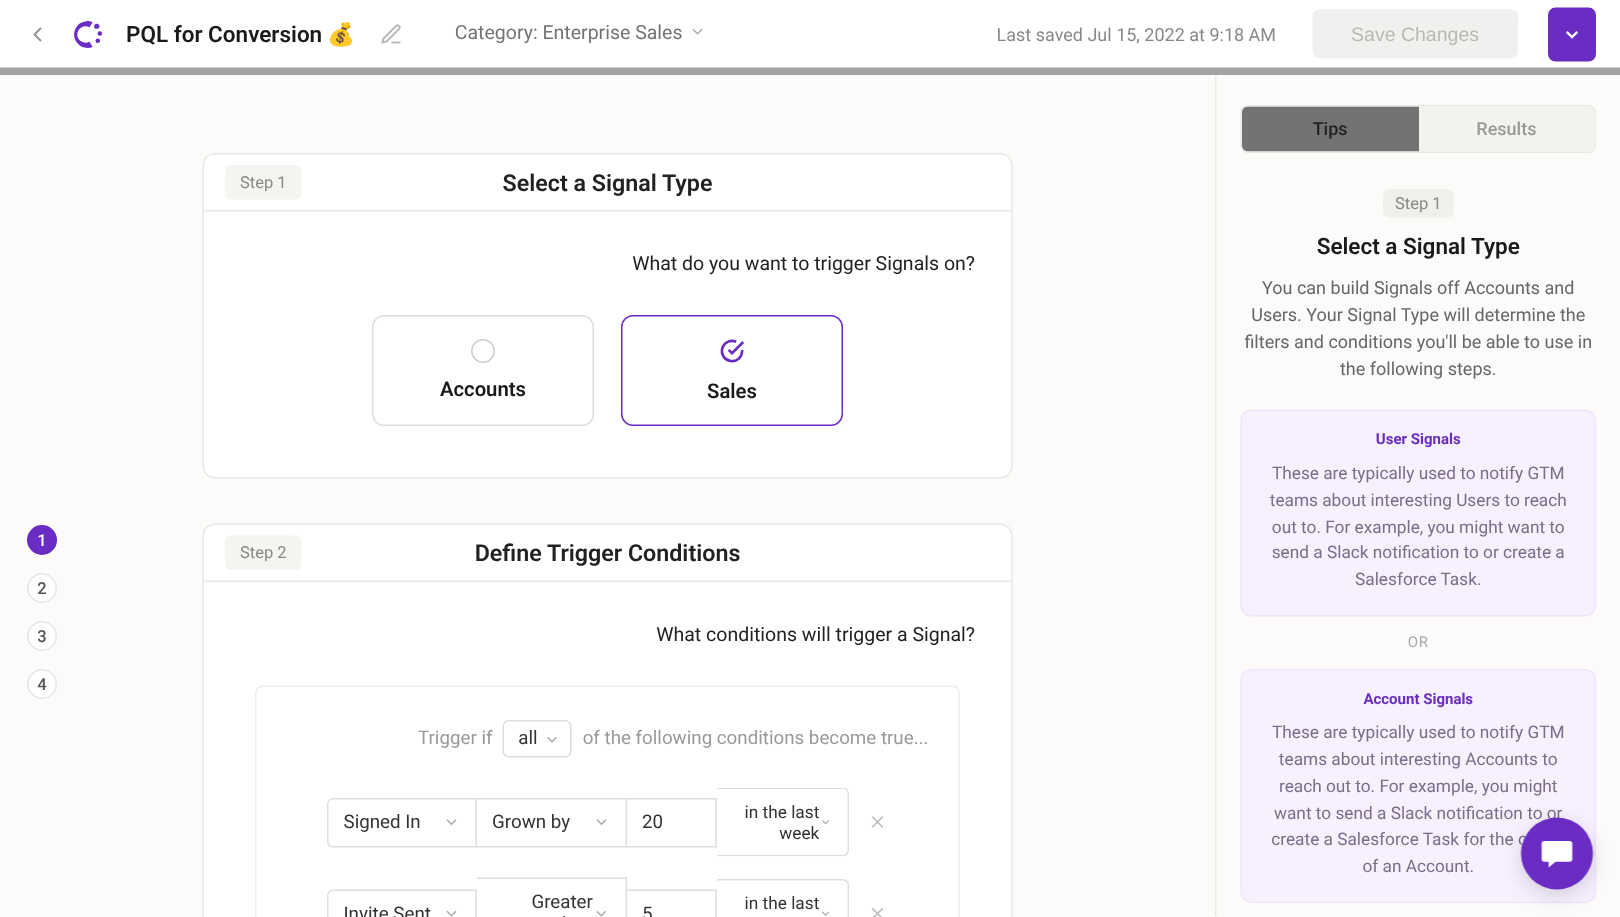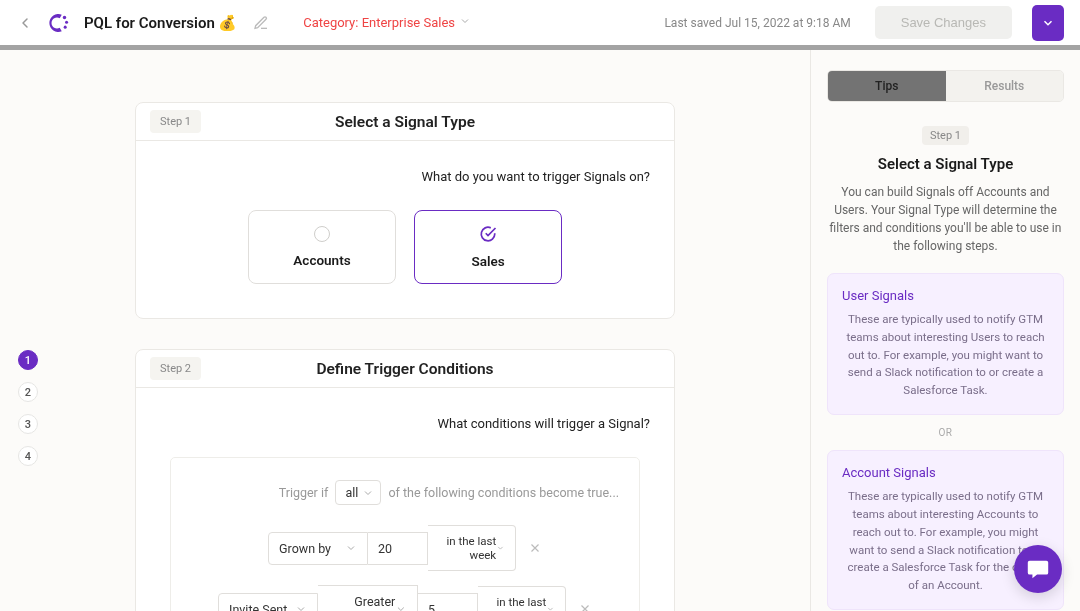--- a/index.html
+++ b/index.html
@@ -18,21 +18,21 @@
       border-bottom: 5px solid #a3a3a3;
       display: flex;
       align-items: center;
       padding: 0 16px;
       gap: 14px;
     }
     .back-arrow { width: 18px; height: 18px; color: #999; display: flex; align-items: center; justify-content: center; cursor: pointer; }
     .logo { width: 22px; height: 22px; }
     .title { font-size: 15px; font-weight: 600; color: #1a1a1a; }
     .edit-icon { width: 16px; height: 16px; color: #bbb; margin-left: 2px; }
-    .category { font-size: 13px; color: #ef4444; margin-left: 20px; display: flex; align-items: flex-start; gap: 4px; cursor: pointer; }
+    .category { font-size: 13px; color: #737373; margin-left: 20px; display: flex; align-items: flex-start; gap: 4px; cursor: pointer; }
     .chev { width: 12px; height: 12px; color: #aaa; }
     .spacer { flex: 1; }
     .last-saved { font-size: 12px; color: #888; margin-right: 10px; }
     .save-btn {
       background: #f0f0ee;
       color: #b8b8b4;
       border: none;
       padding: 9px 26px;
       border-radius: 5px;
       font-size: 13px;
@@ -127,21 +127,21 @@
     .tip-step-badge {
       display: inline-block; background: #f1efeb; color: #888;
       font-size: 11px; padding: 3px 8px; border-radius: 4px; margin-bottom: 10px;
     }
     .tip-title { font-size: 15px; font-weight: 600; text-align: center; margin-bottom: 10px; }
     .tip-body { font-size: 12px; color: #666; text-align: center; line-height: 1.5; margin-bottom: 18px; }
     .tip-card {
       background: #f7f0ff; border: 1px solid #efe4fb; border-radius: 7px;
       padding: 14px 14px; margin-bottom: 12px;
     }
-    .tip-card h3 { color: #6a2cc3; font-size: 13px; font-weight: 400; margin-bottom: 8px; }
+    .tip-card h3 { color: #6a2cc3; font-size: 10px; font-weight: 700; text-align: center; margin-bottom: 8px; }
     .tip-card p { font-size: 11.5px; color: #7a6e8a; text-align: center; line-height: 1.55; }
     .or-sep { font-size: 10px; color: #aaa; text-align: center; margin: 8px 0 12px 0; letter-spacing: 0.5px; }
 
     .chat-bubble {
       position: fixed; right: 18px; bottom: 18px; width: 48px; height: 48px;
       border-radius: 50%; background: #6a2cc3; display: flex; align-items: center;
       justify-content: center; cursor: pointer; box-shadow: 0 4px 14px rgba(0,0,0,0.15);
     }
     .center-wrap { text-align: center; }
   </style>
@@ -234,20 +234,26 @@
               <span>all</span>
               <svg class="chev" viewBox="0 0 24 24" width="10" height="10" fill="none" stroke="currentColor" stroke-width="2">
                   <path d="M6 9l6 6 6-6"></path>
                 </svg>
             </span>
             <span>of the following conditions become true...</span>
           </div>
 
           <div class="cond-row">
             <div class="cell sel" style="width:100px;">
+              <span>Signed In</span>
+              <svg class="chev" viewBox="0 0 24 24" width="10" height="10" fill="none" stroke="currentColor" stroke-width="2">
+                  <path d="M6 9l6 6 6-6"></path>
+                </svg>
+            </div>
+            <div class="cell sel" style="width:100px;">
               <span>Grown by</span>
               <svg class="chev" viewBox="0 0 24 24" width="10" height="10" fill="none" stroke="currentColor" stroke-width="2">
                   <path d="M6 9l6 6 6-6"></path>
                 </svg>
             </div>
             <div class="cell val">
               <span>20</span>
             </div>
             <div class="cell range" style="width:88px;">
               <span>in the last week</span>

